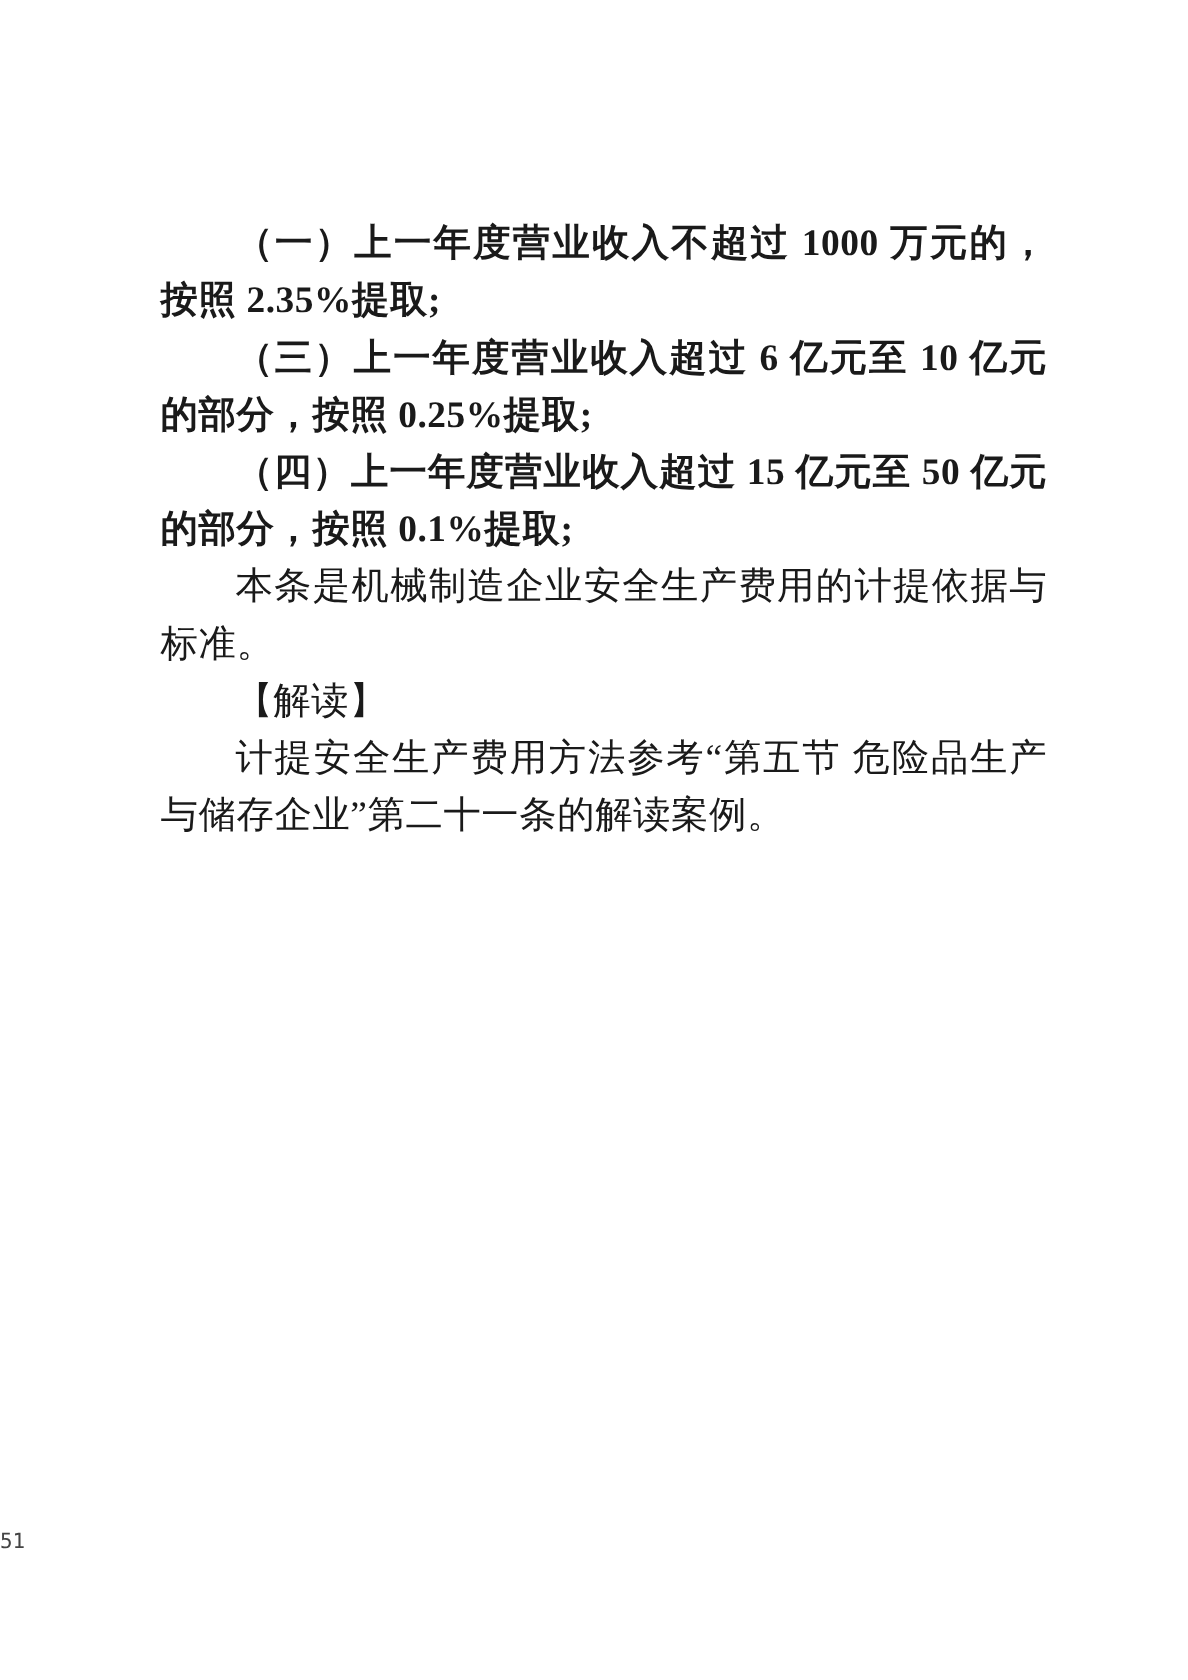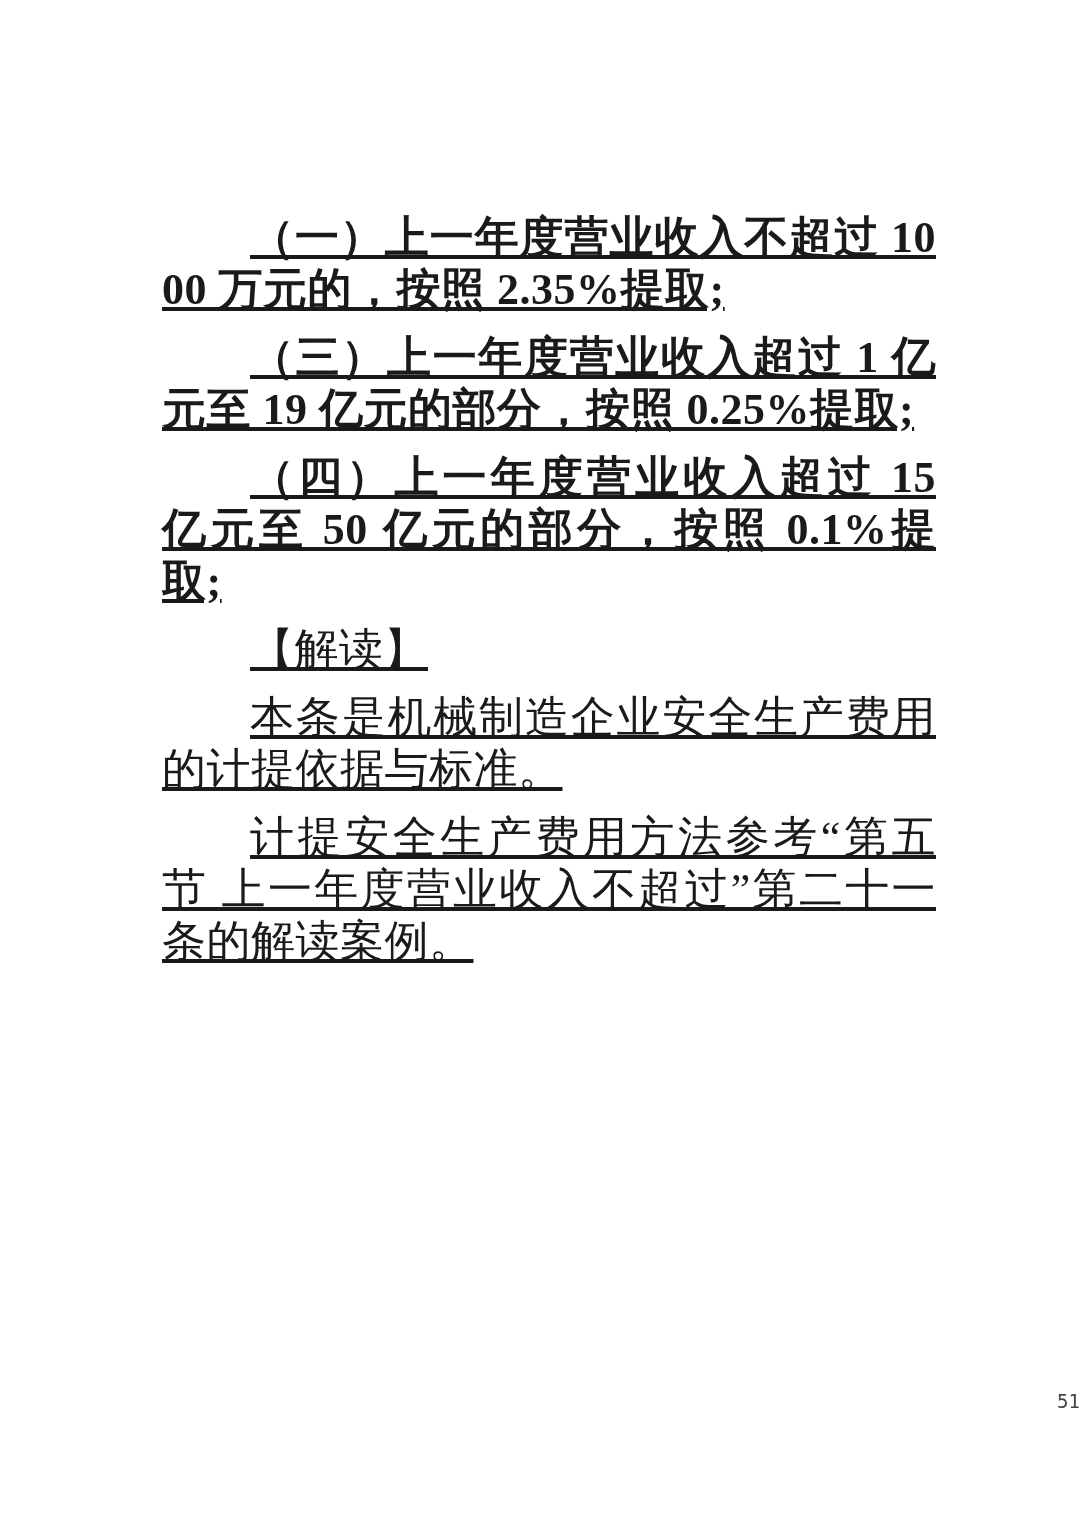--- a/index.html
+++ b/index.html
@@ -15,53 +15,52 @@
     font-family: "Liberation Serif", "DejaVu Serif", serif;
     color: #1a1a1a;
   }
   .doc {
     position: absolute;
     left: 146px;
     top: 196px;
     width: 806px;
   }
   .doc p {
-    margin: 16px;
+    margin: 0;
     padding: 0;
-    font-size: 44px;
+    font-size: 34px;
     line-height: 52px;
     text-indent: 2em;
     text-align: justify;
     letter-spacing: 0.5px;
     word-break: break-all;
-    text-decoration: underline;
   }
   .doc p.bold {
     font-weight: bold;
   }
   .page-num {
     position: absolute;
     top: 1390px;
     left: 0;
     width: 100%;
-    text-align: right;
+    text-align: left;
     font-size: 19px;
     color: #444444;
     font-family: "DejaVu Sans Mono", "Liberation Mono", monospace;
   }
 </style>
 </head>
 <body>
 
 <main>
 
   <section class="doc">
     <p class="bold">（一）上一年度营业收入不超过 1000 万元的，按照 2.35%提取;</p>
-    <p class="bold">（三）上一年度营业收入超过 1 亿元至 19 亿元的部分，按照 0.25%提取;</p>
+    <p class="bold">（三）上一年度营业收入超过 6 亿元至 10 亿元的部分，按照 0.25%提取;</p>
     <p class="bold">（四）上一年度营业收入超过 15 亿元至 50 亿元的部分，按照 0.1%提取;</p>
+    <p>本条是机械制造企业安全生产费用的计提依据与标准。</p>
     <p>【解读】</p>
-    <p>本条是机械制造企业安全生产费用的计提依据与标准。</p>
-    <p>计提安全生产费用方法参考“第五节 上一年度营业收入不超过”第二十一条的解读案例。</p>
+    <p>计提安全生产费用方法参考“第五节 危险品生产与储存企业”第二十一条的解读案例。</p>
   </section>
 
   <footer class="page-num">51</footer>
 
 </main>
 
 </body></html>

